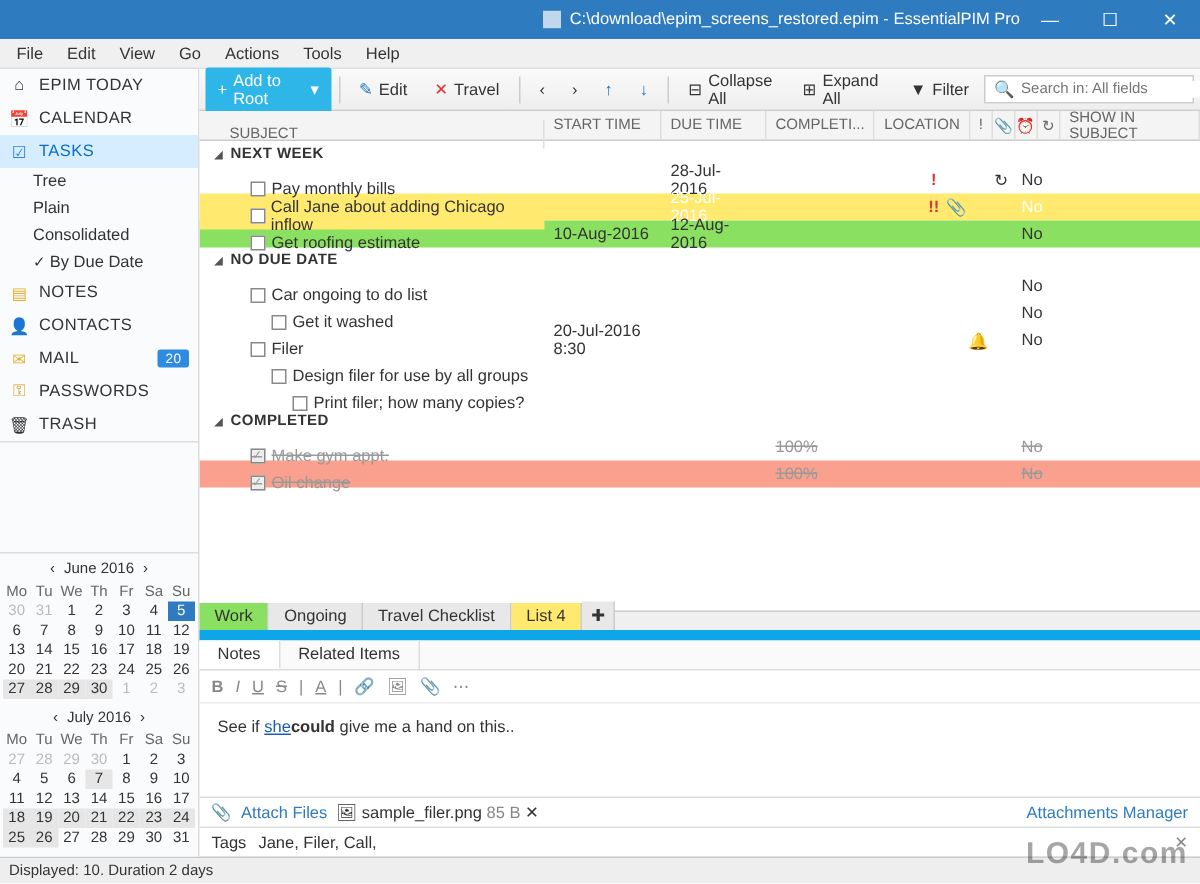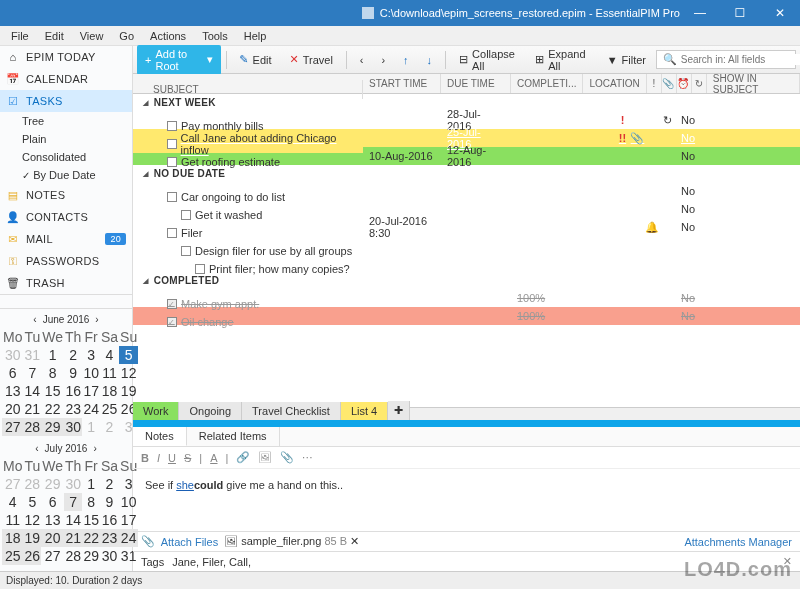--- a/index.html
+++ b/index.html
@@ -24,21 +24,21 @@
 .navitem .icon { width: 14px; height: 14px; display: flex; align-items: center; justify-content: center; font-size: 11px; }
 .navitem .badge { margin-left: auto; background: #2e8be0; color: #fff; font-size: 9px; padding: 1px 5px; border-radius: 2px; }
 .subtree { font-size: 11px; }
 .subtree .sitem { padding: 3px 6px 3px 22px; }
 .subtree .sitem.checked::before { content: "✓ "; font-size: 10px; }
 
 
 .cals { margin-top: auto; padding: 2px; border-top: 1px solid #ddd; font-size: 9px; }
 .cal { margin-bottom: 4px; }
 .cal .chead { text-align: center; padding: 3px 0; display: flex; justify-content: center; gap: 6px; align-items: center; font-size: 10px; }
-.cal table { width: 100%; border-collapse: collapse; font-size: 14px; }
+.cal table { width: 100%; border-collapse: collapse; font-size: 10px; }
 .cal th, .cal td { text-align: center; padding: 1px; width: 14%; }
 .cal th { color: #666; font-weight: normal; }
 .cal .dim { color: #bbb; }
 .cal .today { background: #2e7bc0; color: #fff; }
 .cal .hl { background: #e6e6e6; }
 
 
 .main { flex: 1; display: flex; flex-direction: column; }
 .toolbar { height: 28px; background: linear-gradient(#fafafa,#eee); border-bottom: 1px solid #ccc; display: flex; align-items: center; padding: 0 4px; gap: 2px; font-size: 11px; }
 .tbtn { display: flex; align-items: center; gap: 4px; padding: 3px 8px; border-radius: 2px; }
@@ -58,21 +58,21 @@
 .c-loc { flex: 0 0 52px; }
 .c-i1 { flex: 0 0 15px; padding: 0 !important; justify-content: center; }
 .c-show { flex: 1; padding-left: 14px; }
 
 
 .tasklist { flex: 1; overflow: hidden; font-size: 11px; }
 .grp { display: flex; align-items: center; padding: 3px 6px 3px 10px; font-weight: 600; font-size: 10px; letter-spacing: 0.3px; }
 .grp::before { content: "◢"; font-size: 7px; margin-right: 5px; color: #555; }
 .row { display: flex; align-items: center; height: 18px; }
 .row .cell { padding: 0 6px; height: 100%; display: flex; align-items: center; }
-.row.selected { background: #2e8be0; color: #fff; text-decoration: underline; }
+.row.selected { background: #2e8be0; color: #fff; }
 .row.yellow { background: #ffe96e; }
 .row.green { background: #8ae060; }
 .row.peach { background: #f9a08e; }
 .row.strike { text-decoration: line-through; color: #999; }
 .row .chk { width: 10px; height: 10px; border: 1px solid #888; background: #fff; display: inline-block; margin-right: 4px; }
 .row .chk.checked { background: #eee; }
 .row .chk.checked::after { content: "✓"; font-size: 8px; position: relative; top: -3px; }
 .row .indent1 { padding-left: 34px !important; }
 .row .indent2 { padding-left: 48px !important; }
 .row .indent3 { padding-left: 62px !important; }

